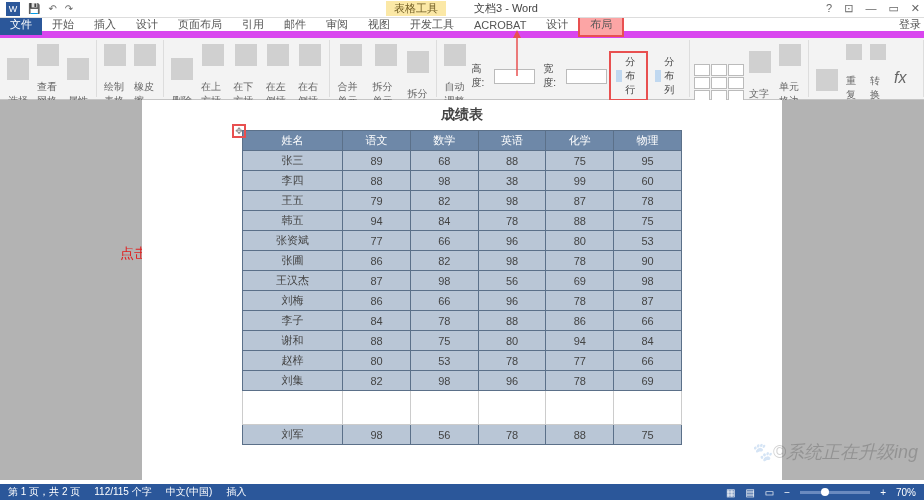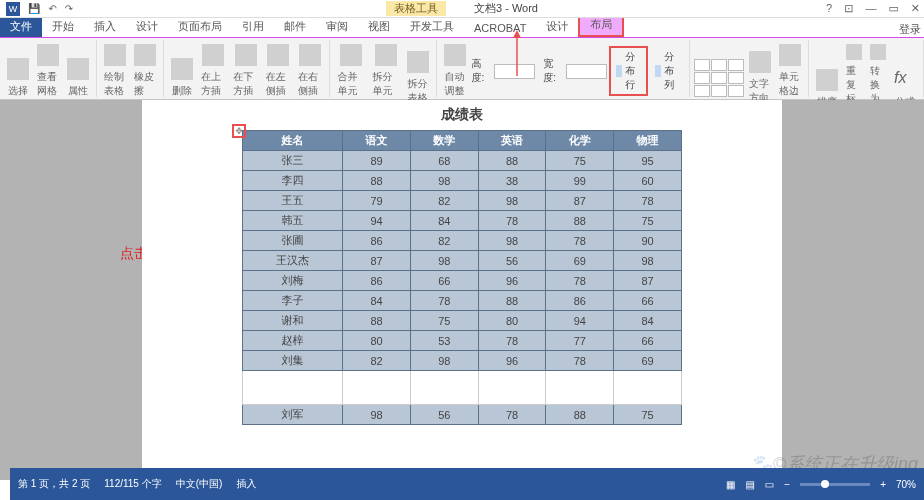--- a/index.html
+++ b/index.html
@@ -3,60 +3,60 @@
 <meta charset="utf-8">
 <style>
 *{margin:0;padding:0;box-sizing:border-box;font-family:"Microsoft YaHei",sans-serif}
 body{background:#fff;font-size:11px;color:#444;width:924px;height:500px;overflow:hidden;position:relative}
 .titlebar{height:18px;background:#fff;display:flex;align-items:center;position:relative;border-bottom:1px solid #ddd}
 .qat{display:flex;gap:8px;padding:0 6px;align-items:center;font-size:10px;color:#666}
 .qat .word-icon{width:14px;height:14px;background:#2b579a;color:#fff;display:flex;align-items:center;justify-content:center;font-size:9px}
 .title-center{position:absolute;left:50%;transform:translateX(-50%);display:flex;gap:28px;font-size:11px}
 .tabletool{background:#fbe8a6;padding:0 8px;color:#746027}
 .win-controls{position:absolute;right:4px;display:flex;gap:12px;font-size:11px;color:#666}
-.tabs{height:20px;background:#fff;display:flex;align-items:flex-end;border-bottom:1px solid #d946ef}
+.tabs{height:20px;background:#fff;display:flex;align-items:center;border-bottom:7px solid #d946ef}
 .tab{padding:3px 10px;font-size:11px;color:#555;cursor:pointer}
 .tab.file{background:#2b579a;color:#fff}
-.tab.active{background:#f0abfc;border:1px solid #c5c5c5;border-bottom:none}
+.tab.active{background:#fca5a5;border:1px solid #c5c5c5;border-bottom:none}
 .tab.layout{border:2px solid #e85050}
 .tabs-right{margin-left:auto;padding-right:3px;font-size:11px;color:#555}
 .ribbon{height:62px;background:#f3f3f3;border-bottom:1px solid #c5c5c5;display:flex;align-items:stretch;padding:2px 0}
 .rgroup{border-right:1px solid #ddd;display:flex;flex-direction:column;align-items:center;padding:2px 4px}
 .rgroup-body{display:flex;gap:2px;flex:1;align-items:center}
 .rbtn{display:flex;flex-direction:column;align-items:center;padding:2px 3px;cursor:pointer;font-size:10px;color:#666}
-.rbtn .ico{width:16px;height:16px;background:#d0d0d0;margin-bottom:4px}
+.rbtn .ico{width:16px;height:16px;background:#d0d0d0;margin-bottom:14px}
 .rbtn.big .ico{width:22px;height:22px}
 .rgroup-label{font-size:10px;color:#888;margin-top:auto}
 .sizebox{display:flex;gap:8px;font-size:10px}
 .sizerow{display:flex;align-items:center;gap:3px}
 .sizerow .inp{width:48px;height:15px;border:1px solid #bbb;background:#fff}
 .distbtn{border:2px solid #e85050;padding:2px 5px;font-size:10px;display:flex;align-items:center;gap:3px}
 .distbtn .ico{width:12px;height:12px;background:#c0d8f0}
 .aligngrid{display:grid;grid-template-columns:repeat(3,16px);gap:1px}
 .aligngrid .c{width:16px;height:12px;border:1px solid #bbb;background:#fff}
 .doc{background:#b3b3b3;height:380px;display:flex;justify-content:center;overflow:auto;position:relative}
 .page{background:#fff;width:640px;margin-top:0;padding:0 100px 50px;min-height:560px;position:relative}
 .doctitle{text-align:center;font-size:14px;font-weight:bold;padding:6px 0}
 .handle{position:absolute;left:90px;top:24px;width:14px;height:14px;border:2px solid #e85050;display:flex;align-items:center;justify-content:center;font-size:9px;color:#888}
 table.gr{border-collapse:collapse;width:100%;font-size:11px}
 table.gr th,table.gr td{border:1px solid #5b7089;text-align:center;padding:2px 0;height:17px;background:#b9c6d6}
-table.gr th{background:#6e88a8;color:#fff;font-weight:bold}
+table.gr th{background:#6e88a8;color:#fff;font-weight:normal}
 table.gr tr.gap td{background:#fff;height:34px;border-color:#ccc}
 .annot{position:absolute;left:120px;top:145px;color:#e02020;font-size:14px}
 .arrow{position:absolute;left:225px;top:98px;width:110px;height:60px}
 .arrow line{stroke:#e02020;stroke-width:1.5}
 .arrow polygon{fill:#e02020}
 .topcall{position:absolute;left:502px;top:30px;width:30px;height:46px}
 .topcall line{stroke:#e85050;stroke-width:1.5}
 .topcall polygon{fill:#e85050}
-.status{position:absolute;bottom:0;left:10px;right:0;height:32px;background:#2b579a;color:#fff;display:flex;align-items:center;font-size:10px;padding:0 8px;gap:14px}
+.status{position:absolute;bottom:0;left:0;right:0;height:16px;background:#2b579a;color:#fff;display:flex;align-items:center;font-size:10px;padding:0 8px;gap:14px}
 .status .r{margin-left:auto;display:flex;gap:10px;align-items:center}
 .slider{width:70px;height:3px;background:#6a8abf;position:relative}
 .slider::after{content:"";position:absolute;left:30%;top:-3px;width:8px;height:8px;background:#fff;border-radius:50%}
-.watermark{position:absolute;right:6px;bottom:24px;color:rgba(0,0,0,.18);font-size:18px;font-style:italic}
+.watermark{position:absolute;right:6px;bottom:36px;color:rgba(0,0,0,.18);font-size:18px;font-style:italic}
 </style>
 </head>
 <body>
 
 <div class="titlebar">
  <div class="qat">
   <span class="word-icon">W</span>
   <span>💾</span>
   <span>↶</span>
   <span>↷</span>
@@ -292,20 +292,28 @@
           </tr>
           <tr>
             <td>韩五</td>
             <td>94</td>
             <td>84</td>
             <td>78</td>
             <td>88</td>
             <td>75</td>
           </tr>
           <tr>
+            <td>张资斌</td>
+            <td>77</td>
+            <td>66</td>
+            <td>96</td>
+            <td>80</td>
+            <td>53</td>
+          </tr>
+          <tr>
             <td>张圃</td>
             <td>86</td>
             <td>82</td>
             <td>98</td>
             <td>78</td>
             <td>90</td>
           </tr>
           <tr>
             <td>王汉杰</td>
             <td>87</td>

